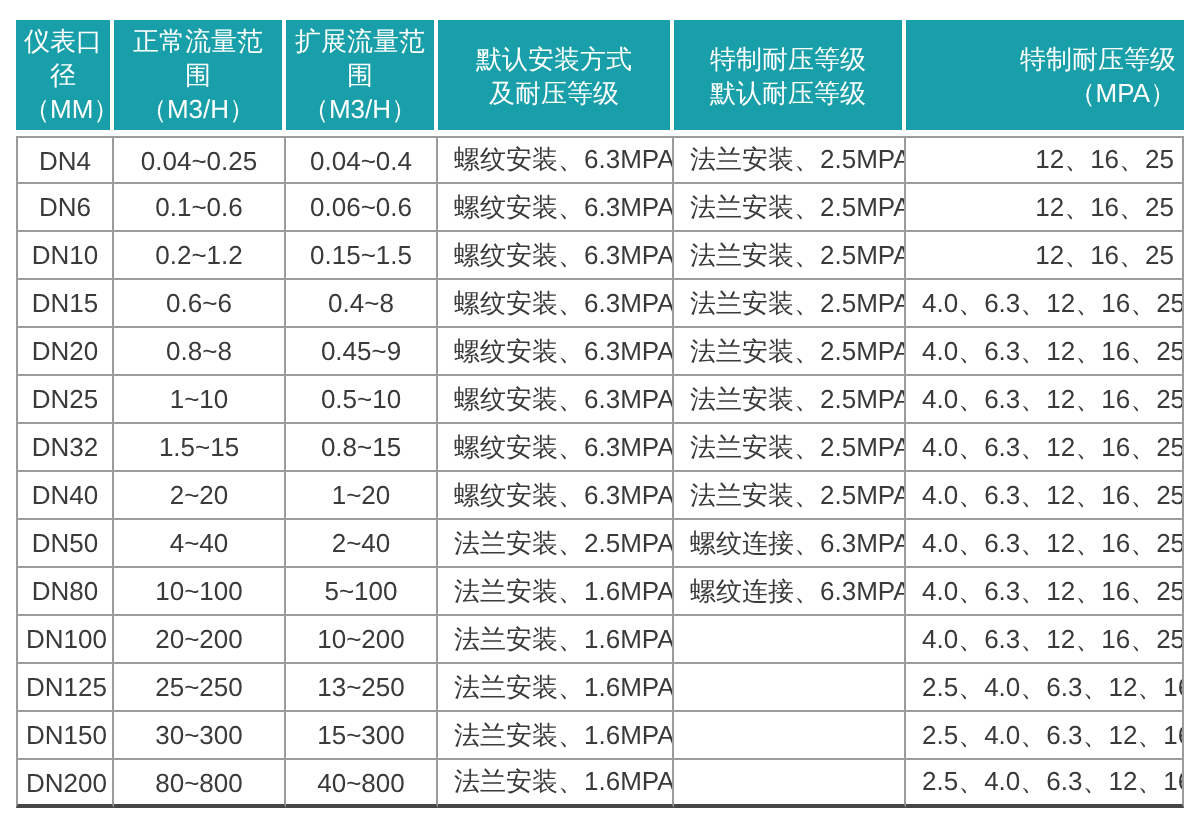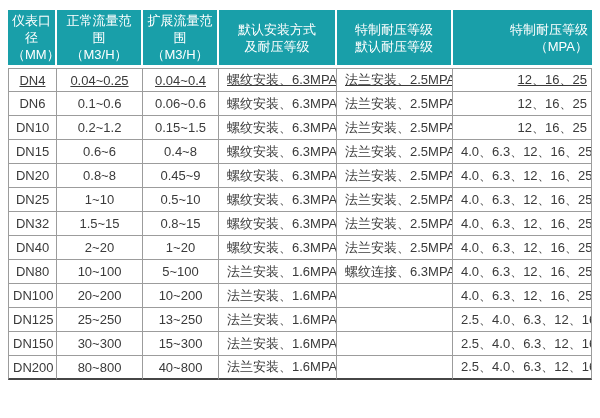--- a/index.html
+++ b/index.html
@@ -44,21 +44,21 @@
     height:24px;
     padding:1px 4px;
     border-right:1px solid var(--grid);
     border-bottom:1px solid var(--grid);
     vertical-align:middle;
     text-align:center;
     white-space:nowrap;
     overflow:hidden;
   }
   tbody td:first-child{border-left:1px solid var(--grid);}
-  tbody tr:first-child td{border-top:1px solid var(--grid);text-decoration:underline;}
+  tbody tr:first-child td{border-top:1px solid var(--grid);}
   tbody tr:last-child td{border-bottom:2px solid var(--bottom);}
   tbody td.c-left{text-align:right;padding-left:8px;}
 </style>
 </head>
 <body>
 
 <div class="page">
   <table class="spec">
     <colgroup>
         <col style="width: 49px;">
@@ -155,20 +155,28 @@
         </tr>
         <tr>
           <td>DN40</td>
           <td>2~20</td>
           <td>1~20</td>
           <td class="c-left">螺纹安装、6.3MPA</td>
           <td class="c-left">法兰安装、2.5MPA</td>
           <td class="c-left">4.0、6.3、12、16、25</td>
         </tr>
         <tr>
+          <td>DN50</td>
+          <td>4~40</td>
+          <td>2~40</td>
+          <td class="c-left">法兰安装、2.5MPA</td>
+          <td class="c-left">螺纹连接、6.3MPA</td>
+          <td class="c-left">4.0、6.3、12、16、25</td>
+        </tr>
+        <tr>
           <td>DN80</td>
           <td>10~100</td>
           <td>5~100</td>
           <td class="c-left">法兰安装、1.6MPA</td>
           <td class="c-left">螺纹连接、6.3MPA</td>
           <td class="c-left">4.0、6.3、12、16、25</td>
         </tr>
         <tr>
           <td>DN100</td>
           <td>20~200</td>

